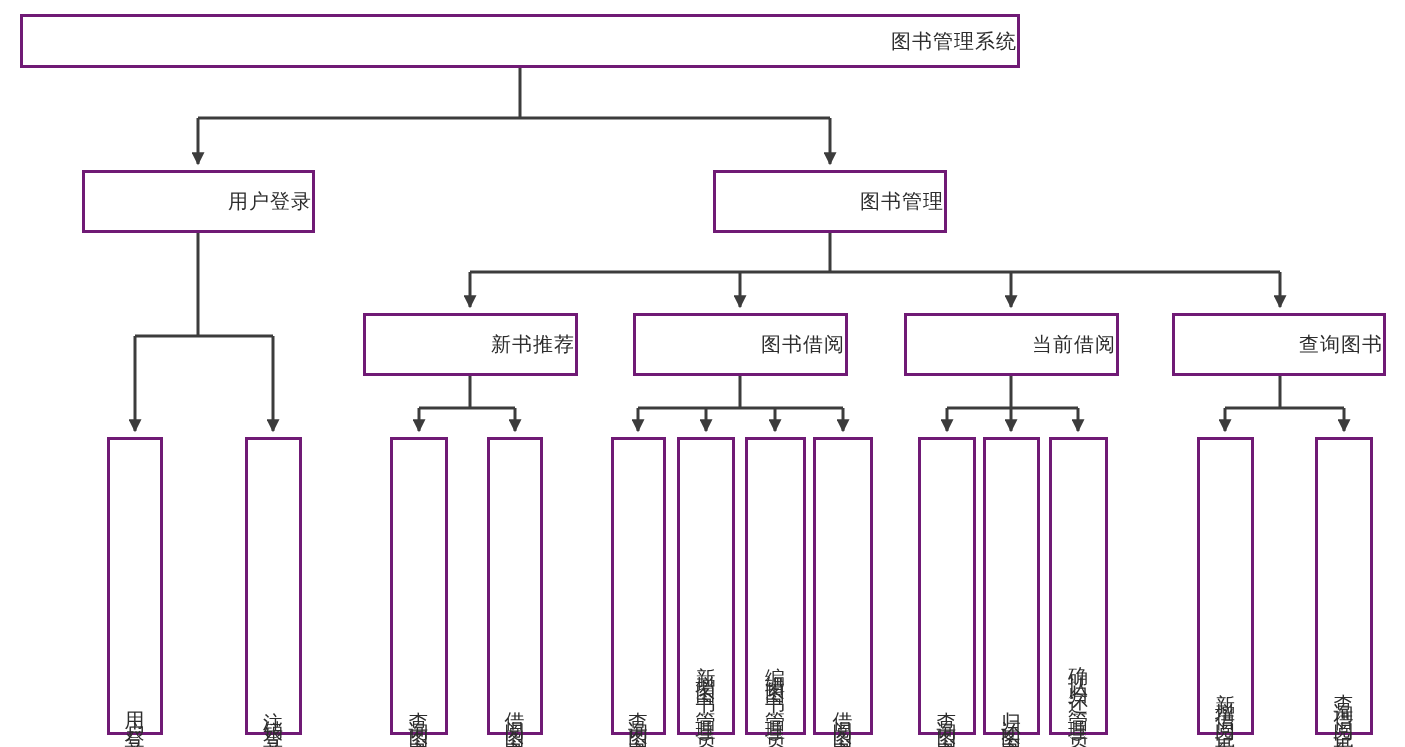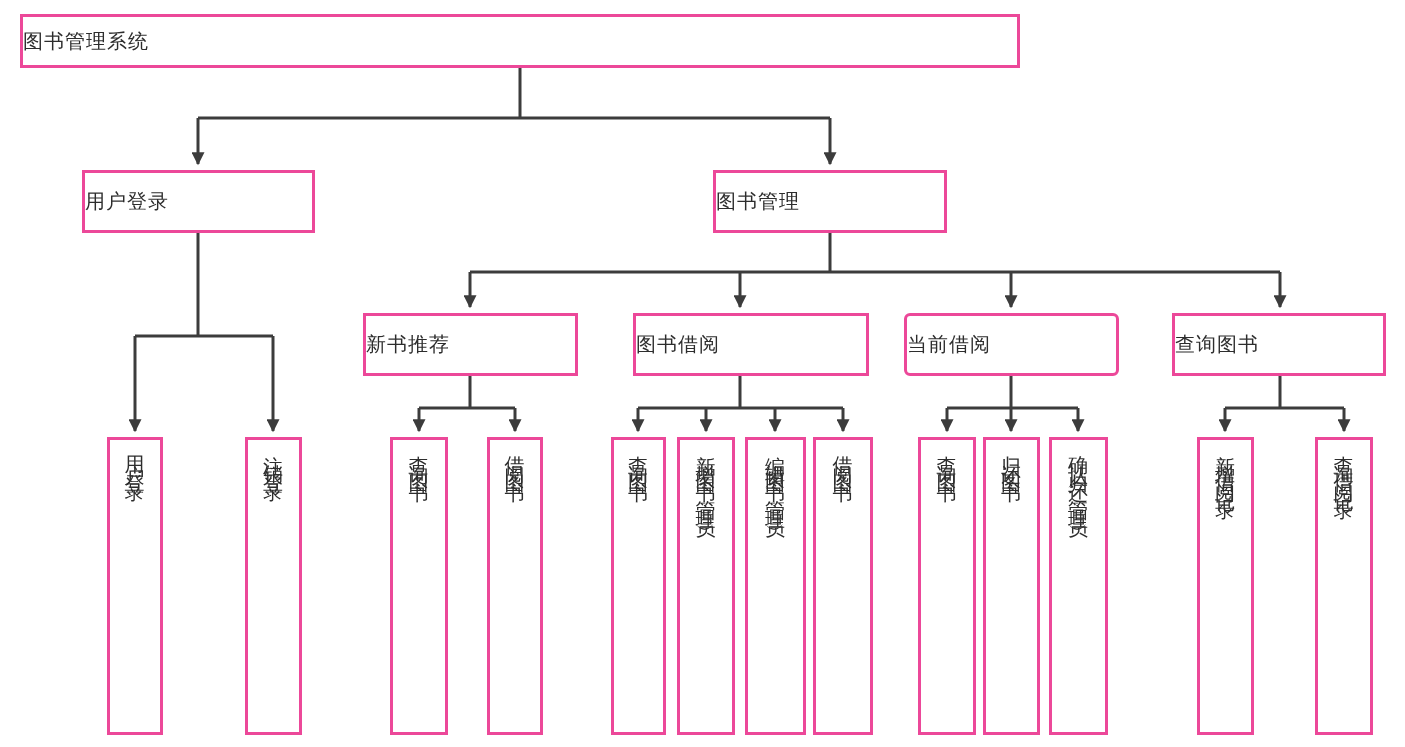--- a/index.html
+++ b/index.html
@@ -7,25 +7,25 @@
     position:relative;
     width:1405px;height:747px;
     background:#ffffff;
     font-family:"Liberation Sans","DejaVu Sans",sans-serif;
     overflow:hidden;
   }
   .lines{position:absolute;left:0;top:0;z-index:1;}
   .box{
     position:absolute;
     box-sizing:border-box;
-    border:3px solid #ec4899;
+    border:3px solid #701a75;
     background:#ffffff;
     display:flex;
     align-items:center;
-    justify-content:flex-start;
+    justify-content:flex-end;
     z-index:2;
     color:#2d2d2d;
   }
   .hlabel{font-size:20px;letter-spacing:1px;}
   .leaf{
     writing-mode:vertical-rl;
     text-orientation:mixed;
   }
   .vlabel{
     font-size:20px;
@@ -94,24 +94,24 @@
   <div class="box" style="left:82px;top:170px;width:233px;height:63px;">
     <span class="hlabel">用户登录</span>
   </div>
   <div class="box" style="left:363px;top:313px;width:215px;height:63px;">
     <span class="hlabel">新书推荐</span>
   </div>
 
   <div class="box" style="left:713px;top:170px;width:234px;height:63px;">
     <span class="hlabel">图书管理</span>
   </div>
-  <div class="box" style="left:633px;top:313px;width:236px;height:63px;">
+  <div class="box" style="left:633px;top:313px;width:215px;height:63px;">
     <span class="hlabel">图书借阅</span>
   </div>
-  <div class="box" style="left:904px;top:313px;width:215px;height:63px;border-radius:6px;">
+  <div class="box" style="left:904px;top:313px;width:215px;height:63px;">
     <span class="hlabel">当前借阅</span>
   </div>
   <div class="box" style="left:1172px;top:313px;width:214px;height:63px;">
     <span class="hlabel">查询图书</span>
   </div>
 
   <div class="box leaf" style="left:107px;top:437px;width:56px;height:298px;">
     <span class="vlabel">用户登录</span>
   </div>
   <div class="box leaf" style="left:245px;top:437px;width:57px;height:298px;">

